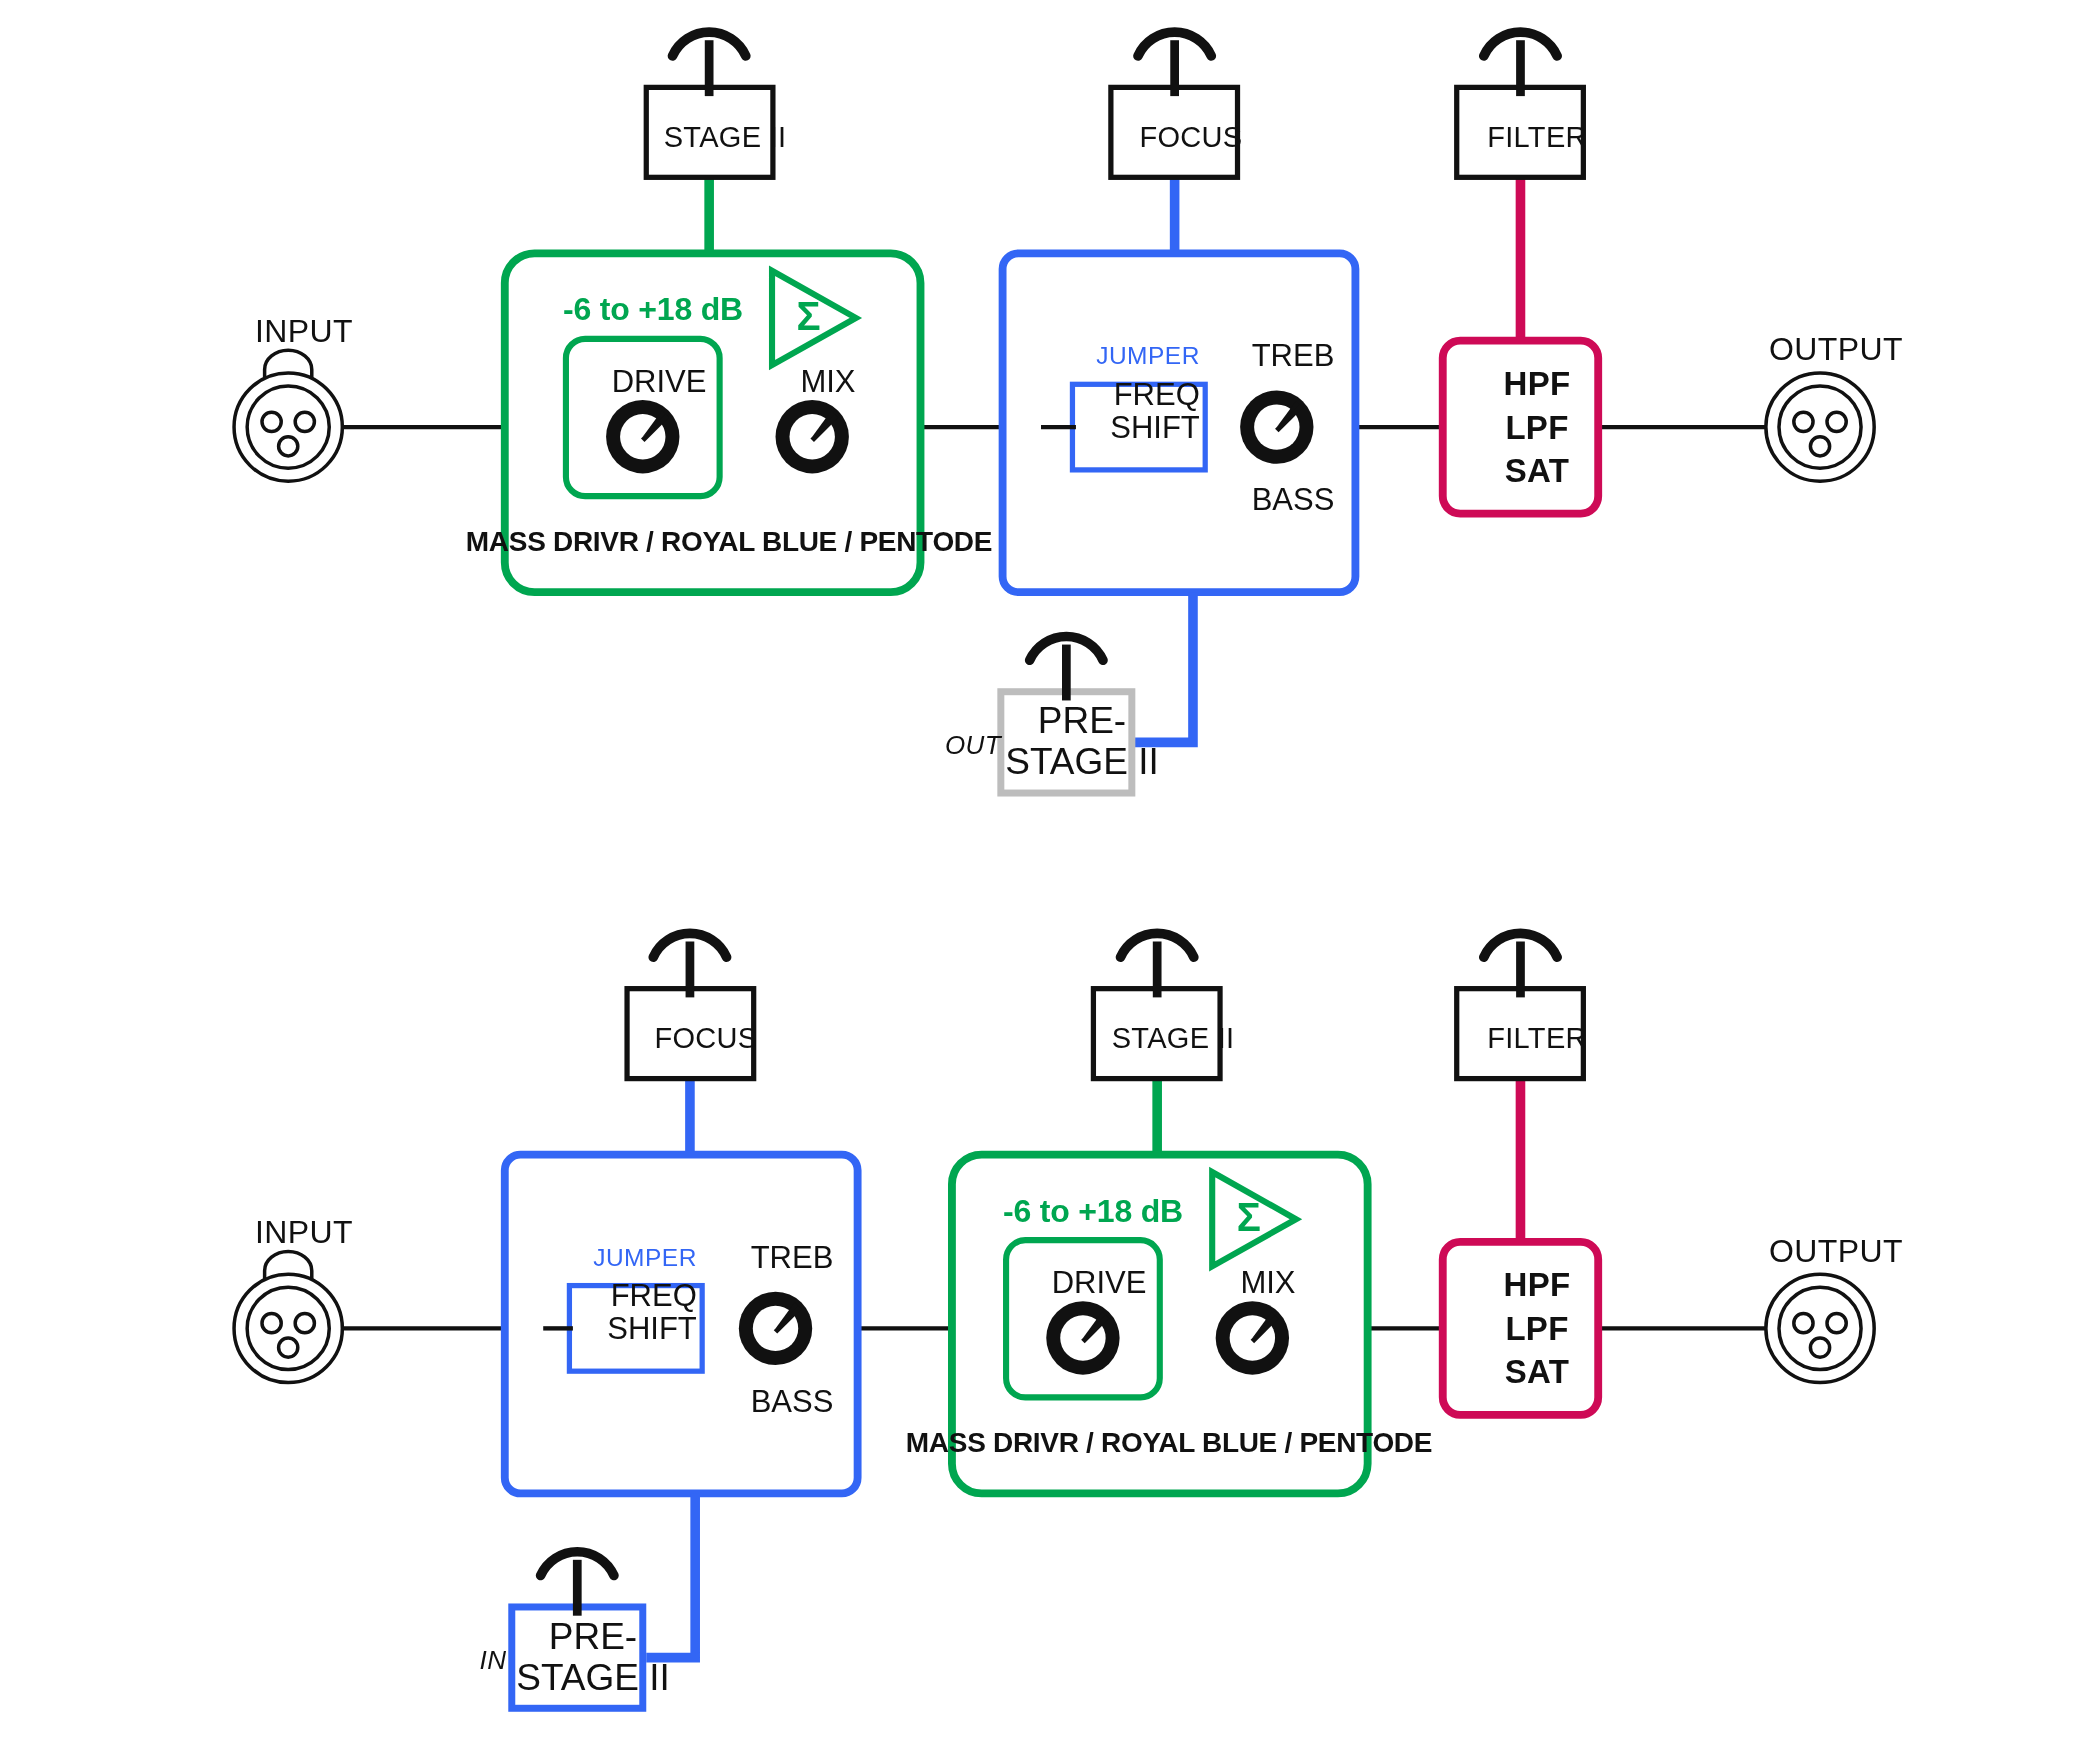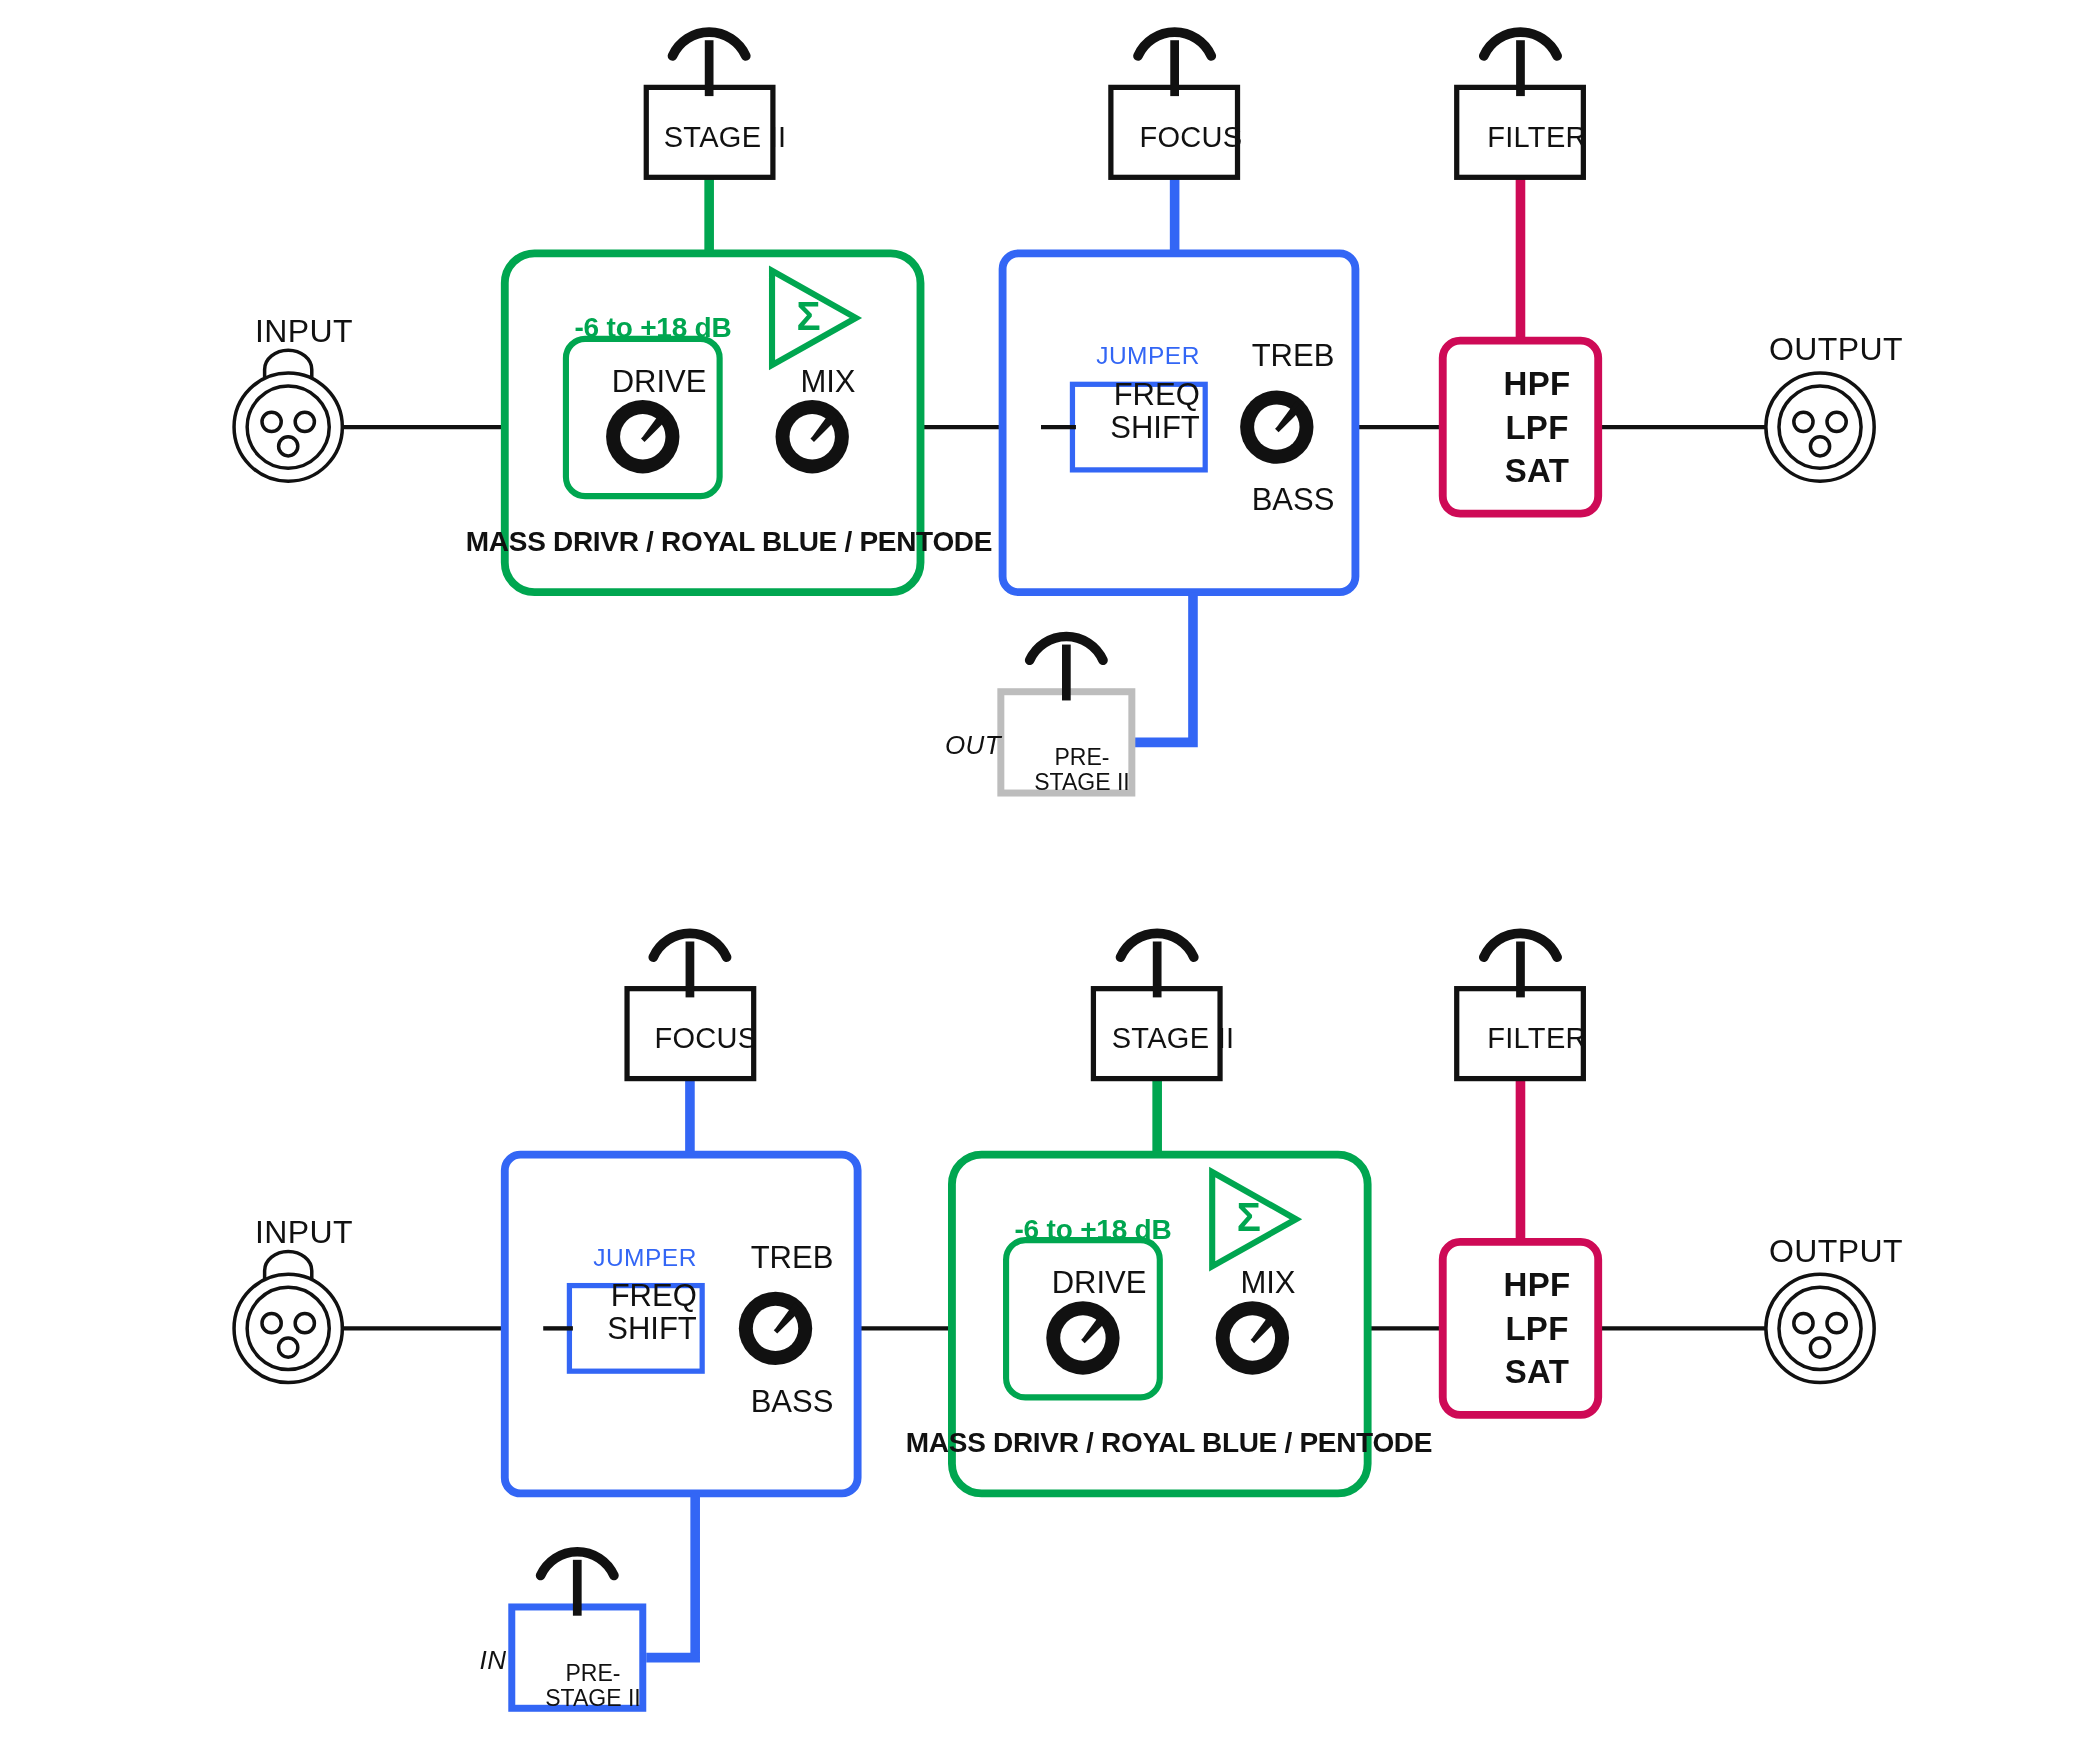--- a/index.html
+++ b/index.html
@@ -7,25 +7,25 @@
        font-family:"Liberation Sans","DejaVu Sans",sans-serif;}
   .canvas{position:absolute;inset:0;}
   svg.layer{position:absolute;left:0;top:0;width:2096px;height:1745px;}
   .txt{position:absolute;white-space:nowrap;color:#111111;}
   .ctr{transform:translate(-50%,-50%);padding-left:32px;}
   .lbl-port{font-size:32px;letter-spacing:0.4px;}
   .lbl-sw{font-size:29px;letter-spacing:0.3px;}
   .lbl-knob{font-size:31px;}
   .lbl-jumper{font-size:24.5px;font-weight:400;letter-spacing:0.5px;}
   .lbl-freq{font-size:31px;line-height:1.08;text-align:right;}
-  .lbl-db{font-size:28px;font-weight:bold;letter-spacing:-0.2px;margin-top:19px;}
+  .lbl-db{font-size:32px;font-weight:bold;letter-spacing:-0.2px;}
   .lbl-bold{font-size:28px;font-weight:bold;letter-spacing:-0.3px;}
   .lbl-filter{font-size:33px;font-weight:bold;line-height:1.32;text-align:center;letter-spacing:0.3px;}
   .lbl-io{font-size:26px;font-weight:normal;font-style:italic;letter-spacing:0.4px;}
-  .lbl-pre{font-size:23px;line-height:1.1;text-align:center;margin-top:28px;}
+  .lbl-pre{font-size:37px;line-height:1.1;text-align:center;}
   .green{color:#00A650;}
   .blue{color:#3366F5;}
 </style>
 </head>
 <body>
 
 <div class="canvas">
 
 <svg class="layer" viewBox="0 0 2400 1998">
   <defs>

